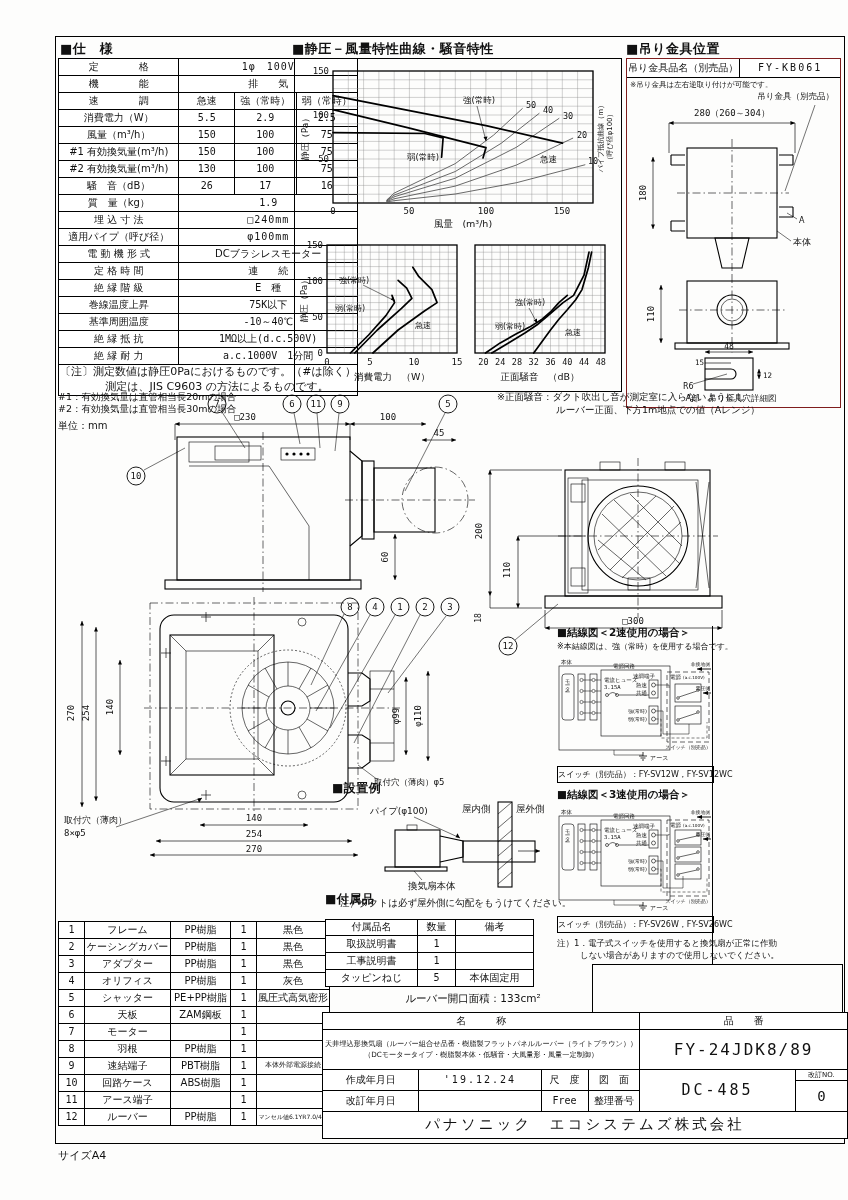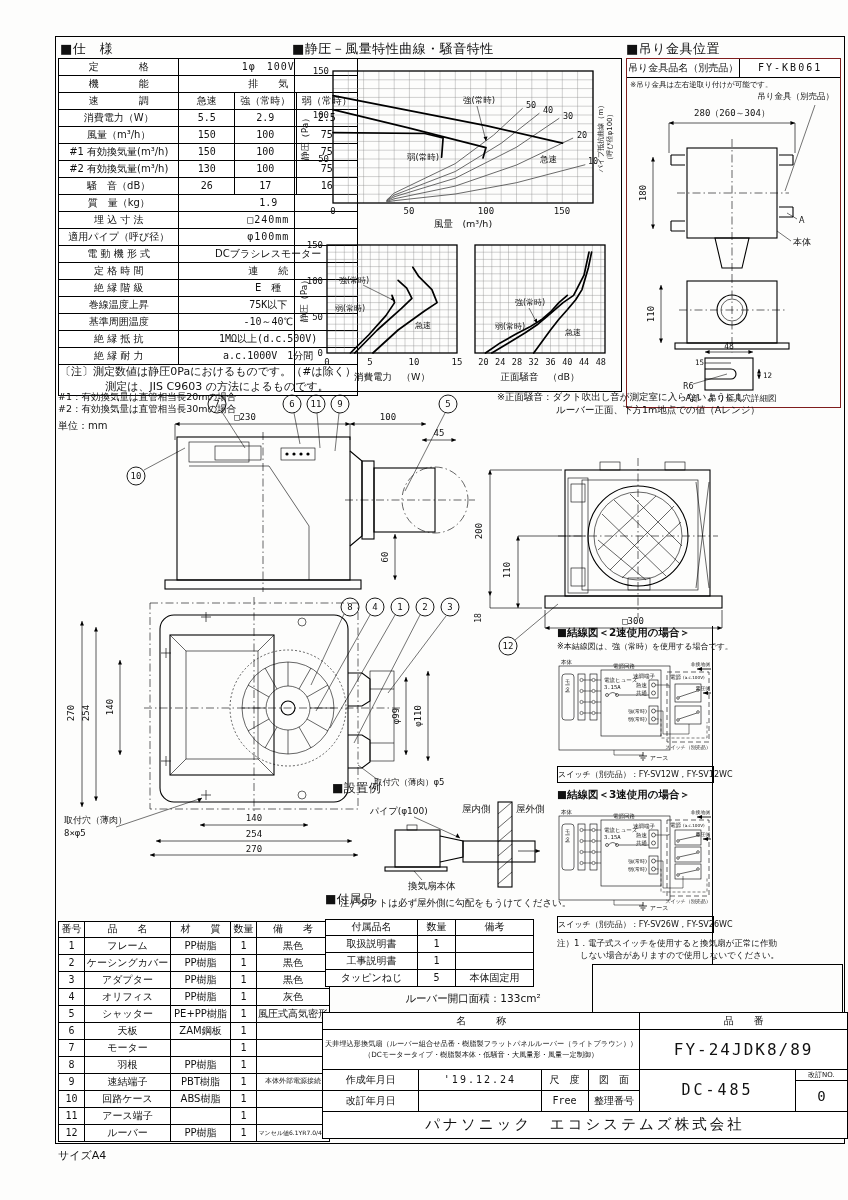--- a/index.html
+++ b/index.html
@@ -1,19 +1,19 @@
 <!DOCTYPE html>
 <html><head>
 <meta charset="utf-8">
 <style>
   html,body{margin:0;padding:0;background:#e8e8e8}
   #sheet{position:relative;width:848px;height:1200px;background:#fdfdfc;overflow:hidden;
          font-family:"DejaVu Sans","Liberation Sans",sans-serif;color:#111}
   .abs{position:absolute}
-  .sec-title{font-size:13px;font-weight:normal;letter-spacing:.5px;white-space:nowrap}
+  .sec-title{font-size:13px;font-weight:bold;letter-spacing:.5px;white-space:nowrap}
   .tb{border-collapse:collapse;background:#fff}
   .tb td{border:1px solid #000;text-align:center;vertical-align:middle;padding:0 1px;
          font-size:10px;line-height:1.08;white-space:nowrap}
   .spec td{height:16px}
   .mono{font-family:"DejaVu Sans Mono","Liberation Mono",monospace}
   .sp1{letter-spacing:1px}.sp2{letter-spacing:2px}.sp3{letter-spacing:3px}
   .f6{font-size:6.5px}.f7{font-size:7.5px}.f8{font-size:8px}.f85{font-size:8.5px}
   .f9{font-size:9px}.f95{font-size:9.5px}.f10{font-size:10px}.f105{font-size:10.5px}
   .f11{font-size:11px}
   .left{text-align:left}.right{text-align:right}
@@ -760,27 +760,20 @@
 
   <table class="tb abs" style="left:58px;top:921px">
     <colgroup>
         <col style="width:26px">
         <col style="width:86px">
         <col style="width:60px">
         <col style="width:26px">
         <col style="width:64px">
       </colgroup>
     <tbody>
-        <tr style="height:16px">
-      <td>番号</td>
-      <td>品　　名</td>
-      <td>材　　質</td>
-      <td>数量</td>
-      <td>備　　考</td>
-    </tr>
     <tr style="height:17px">
           <td class="mono">1</td>
           <td class="left">フレーム</td>
           <td class="left">PP樹脂</td>
           <td class="mono">1</td>
           <td class="left f9">黒色</td>
         </tr>
     <tr style="height:17px">
           <td class="mono">2</td>
           <td class="left f9">ケーシングカバー</td>

